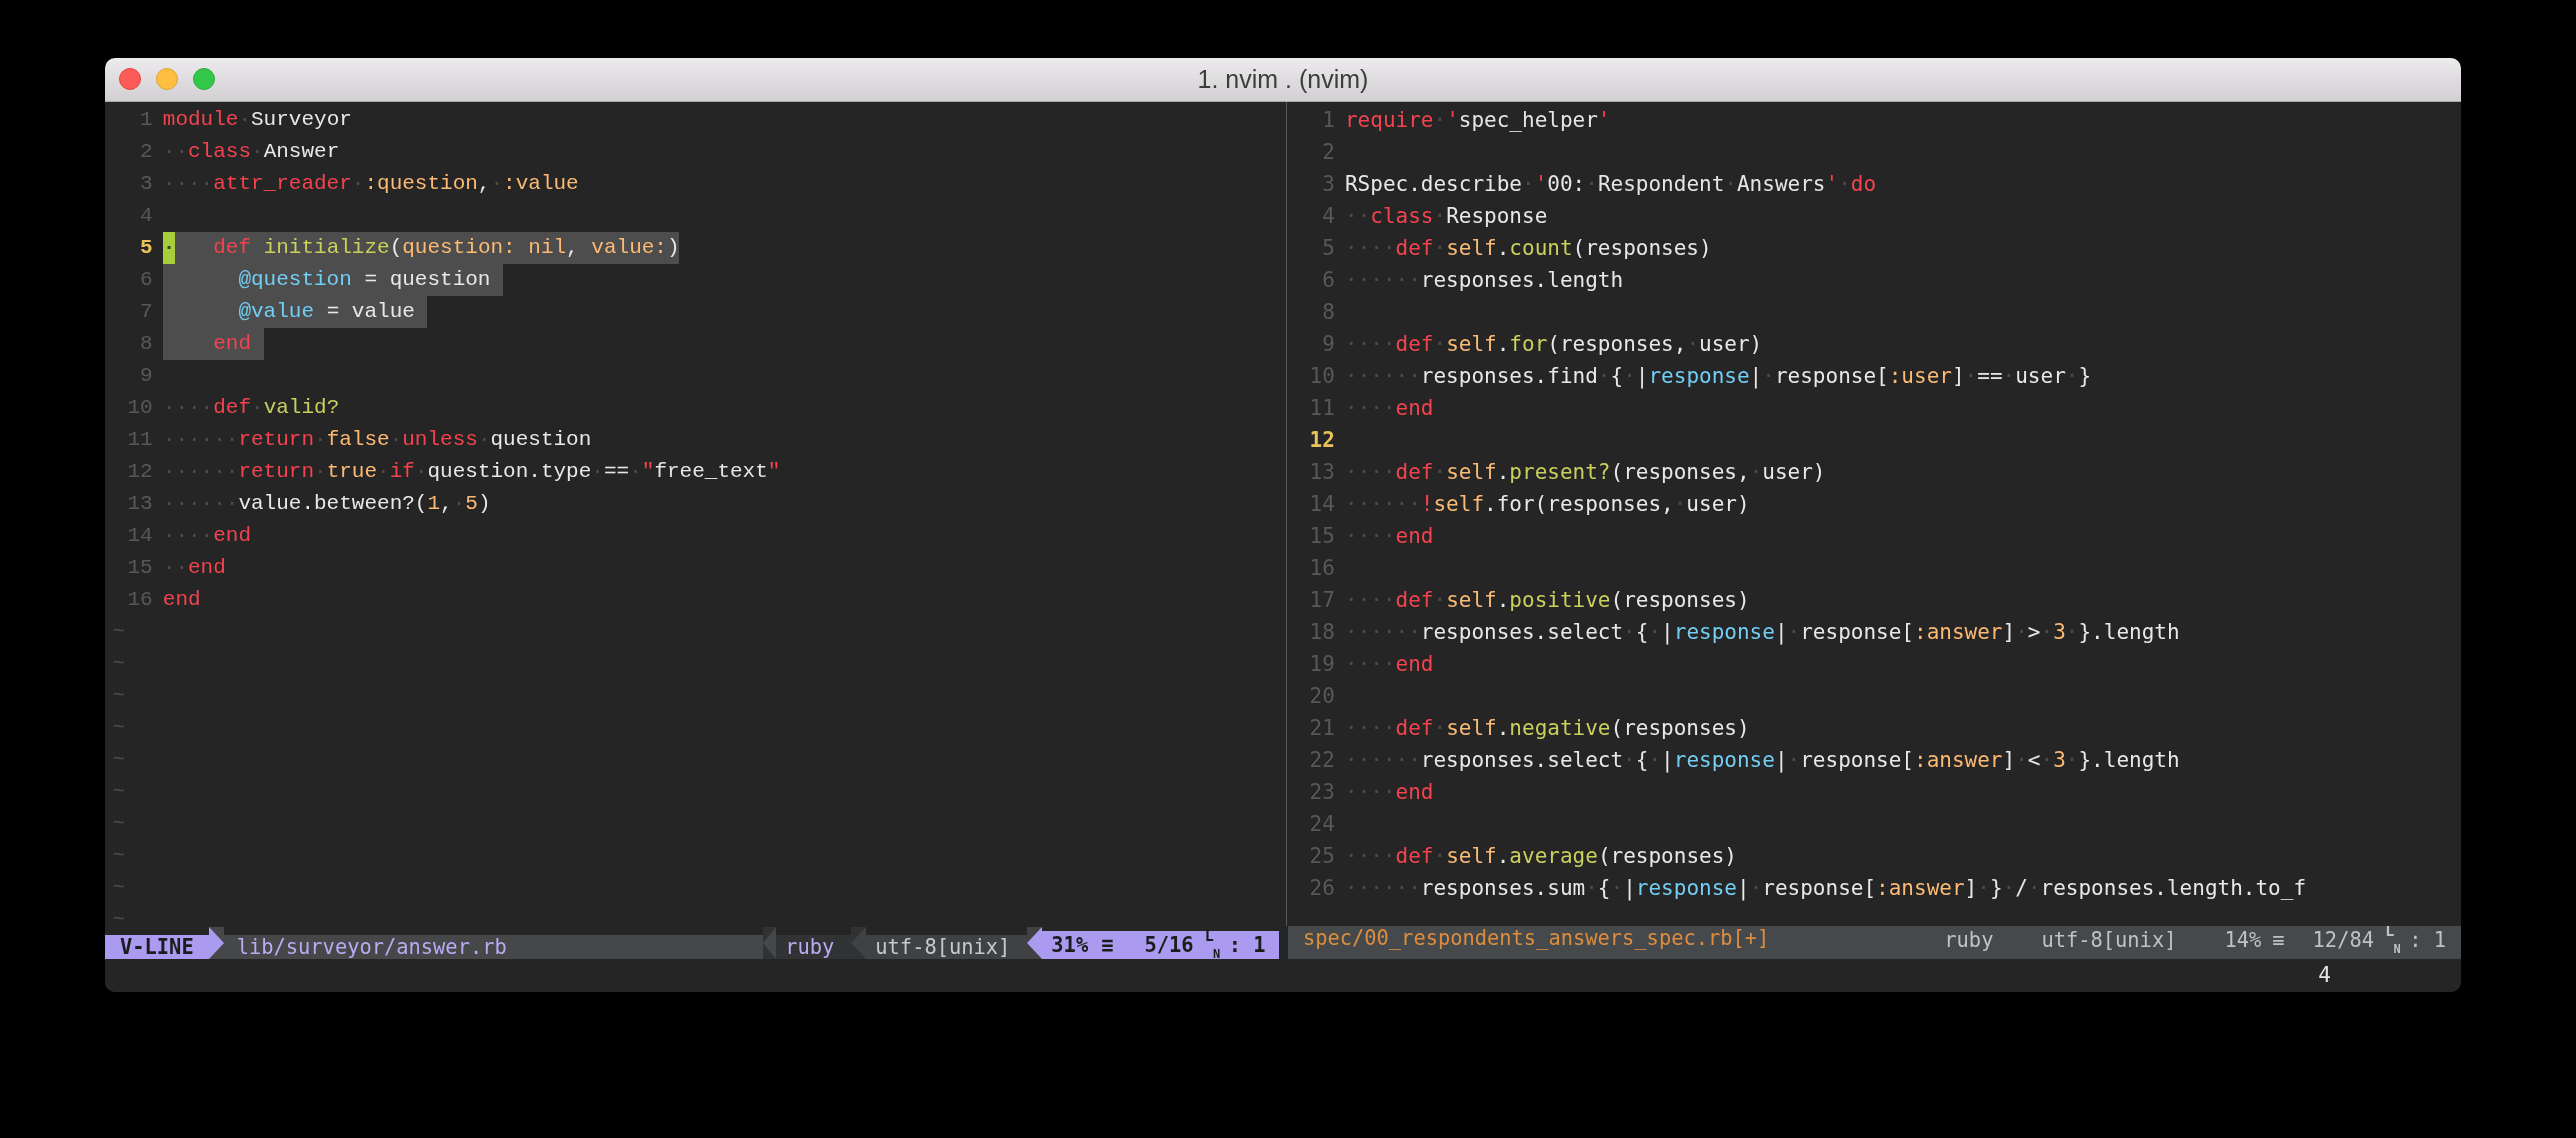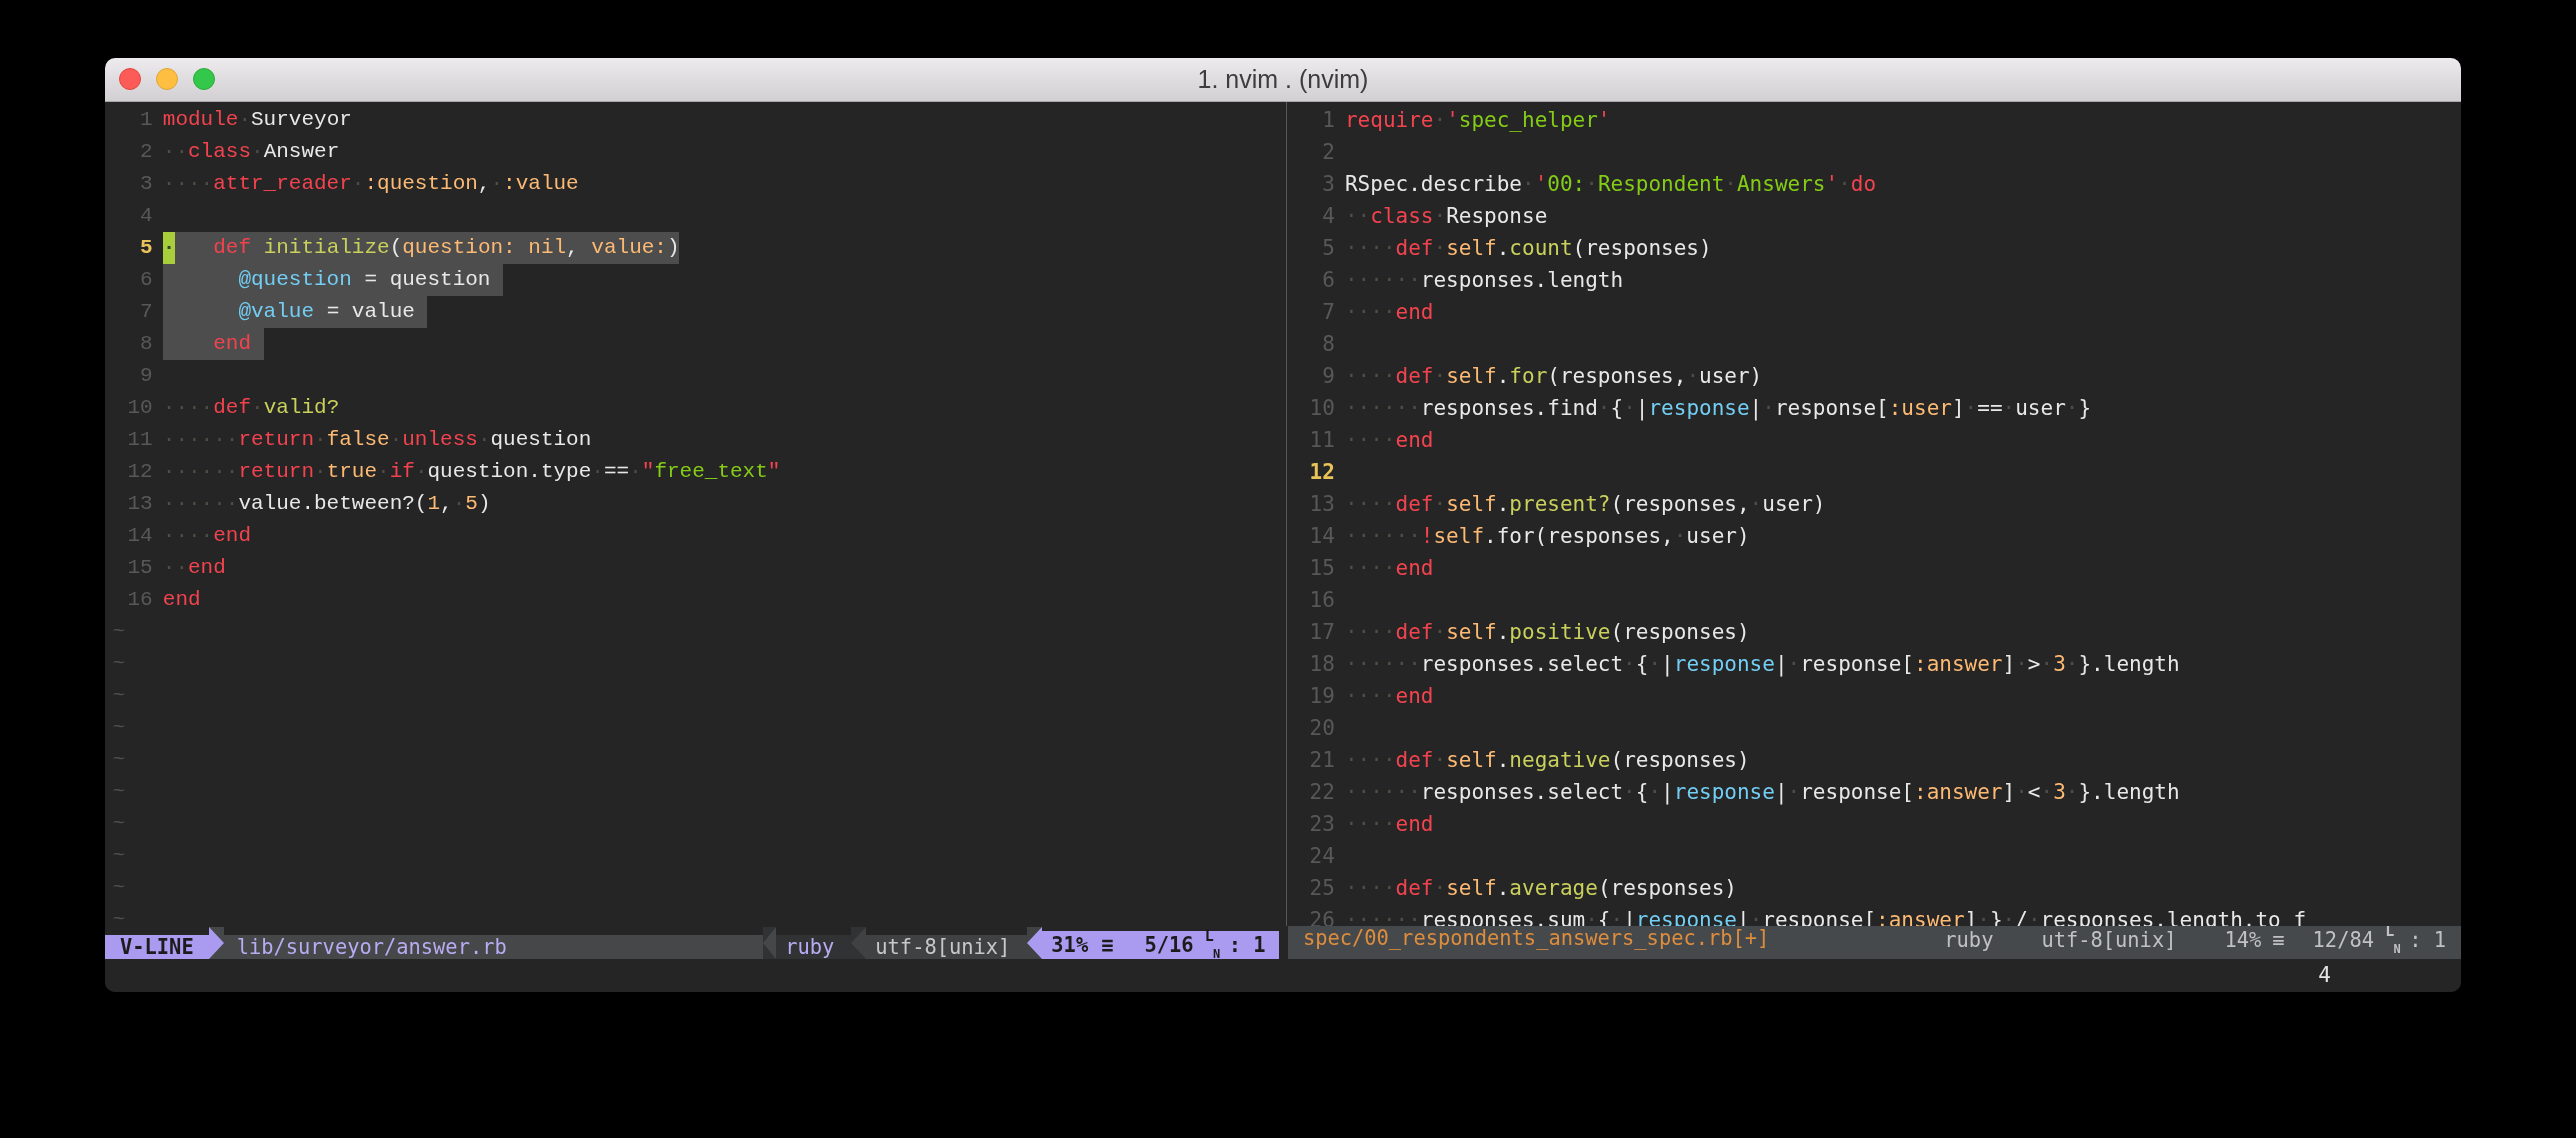--- a/index.html
+++ b/index.html
@@ -34,21 +34,21 @@
   .lnum.cur{color:#e9c25a;font-weight:bold;}
   .codewrap{display:inline-block;position:relative;vertical-align:top;height:100%;}
   .codewrap .selbg{position:absolute;left:0;top:0;bottom:0;background:#4d4d4d;z-index:0;}
   .codewrap .cursorblock{position:absolute;left:0;top:0;bottom:0;width:1ch;background:#a9ce3c;z-index:1;}
   .codewrap span.tok{position:relative;z-index:2;}
   .tilde{color:#4f4f4f;font-size:21px;}
   .c-k{color:#f2434f;}
   .c-m{color:#c9d05c;}
   .c-p{color:#fdba74;}
   .c-c{color:#73cef4;}
-  .c-s{color:#84cc16;}
+  .c-s{color:#e5e5e5;}
   .c-n{color:#e8e8e8;}
   .c-w{color:#4f4b45;}
   .c-wc{color:#37402a;font-weight:bold;}
   
   .statusrow{display:flex;height:33px;}
   .statusline{height:33px;display:flex;align-items:flex-end;font-size:20.4px;overflow:hidden;}
   .statusline.sl-left{width:1181px;margin-right:1.9px;}
   .statusline.sl-right{flex:1;background:#46494b;align-items:flex-start;padding:0 15px;color:#bfc1c3;}
   .seg{display:flex;align-items:center;}
   .seg.mode{background:#ab9bf0;color:#1c1c1c;font-weight:bold;padding:0 15px;}
@@ -117,21 +117,20 @@
         <div class="row"><span class="tilde">~</span></div>
         <div class="row"><span class="tilde">~</span></div>
       </div>
     <div class="pane right" id="pane-right">
         <div class="row"><span class="lnum">1</span><span class="codewrap"><span class="tok c-k">require</span><span class="tok c-w">·</span><span class="tok c-k">'</span><span class="tok c-s">spec_helper</span><span class="tok c-k">'</span></span></div>
         <div class="row"><span class="lnum">2</span><span class="codewrap"></span></div>
         <div class="row"><span class="lnum">3</span><span class="codewrap"><span class="tok c-n">RSpec.describe</span><span class="tok c-w">·</span><span class="tok c-k">'</span><span class="tok c-s">00:</span><span class="tok c-w">·</span><span class="tok c-s">Respondent</span><span class="tok c-w">·</span><span class="tok c-s">Answers</span><span class="tok c-k">'</span><span class="tok c-w">·</span><span class="tok c-k">do</span></span></div>
         <div class="row"><span class="lnum">4</span><span class="codewrap"><span class="tok c-w">··</span><span class="tok c-k">class</span><span class="tok c-w">·</span><span class="tok c-n">Response</span></span></div>
         <div class="row"><span class="lnum">5</span><span class="codewrap"><span class="tok c-w">····</span><span class="tok c-k">def</span><span class="tok c-w">·</span><span class="tok c-p">self</span><span class="tok c-n">.</span><span class="tok c-m">count</span><span class="tok c-n">(responses)</span></span></div>
         <div class="row"><span class="lnum">6</span><span class="codewrap"><span class="tok c-w">······</span><span class="tok c-n">responses.length</span></span></div>
-        <div class="row"><span class="lnum">7</span><span class="codewrap"><span class="tok c-w">····</span><span class="tok c-k">end</span></span></div>
         <div class="row"><span class="lnum">8</span><span class="codewrap"></span></div>
         <div class="row"><span class="lnum">9</span><span class="codewrap"><span class="tok c-w">····</span><span class="tok c-k">def</span><span class="tok c-w">·</span><span class="tok c-p">self</span><span class="tok c-n">.</span><span class="tok c-m">for</span><span class="tok c-n">(responses,</span><span class="tok c-w">·</span><span class="tok c-n">user)</span></span></div>
         <div class="row"><span class="lnum">10</span><span class="codewrap"><span class="tok c-w">······</span><span class="tok c-n">responses.find</span><span class="tok c-w">·</span><span class="tok c-n">{</span><span class="tok c-w">·</span><span class="tok c-n">|</span><span class="tok c-c">response</span><span class="tok c-n">|</span><span class="tok c-w">·</span><span class="tok c-n">response[</span><span class="tok c-p">:user</span><span class="tok c-n">]</span><span class="tok c-w">·</span><span class="tok c-n">==</span><span class="tok c-w">·</span><span class="tok c-n">user</span><span class="tok c-w">·</span><span class="tok c-n">}</span></span></div>
         <div class="row"><span class="lnum">11</span><span class="codewrap"><span class="tok c-w">····</span><span class="tok c-k">end</span></span></div>
         <div class="row"><span class="lnum cur">12</span><span class="codewrap"></span></div>
         <div class="row"><span class="lnum">13</span><span class="codewrap"><span class="tok c-w">····</span><span class="tok c-k">def</span><span class="tok c-w">·</span><span class="tok c-p">self</span><span class="tok c-n">.</span><span class="tok c-m">present?</span><span class="tok c-n">(responses,</span><span class="tok c-w">·</span><span class="tok c-n">user)</span></span></div>
         <div class="row"><span class="lnum">14</span><span class="codewrap"><span class="tok c-w">······</span><span class="tok c-k">!</span><span class="tok c-p">self</span><span class="tok c-n">.for(responses,</span><span class="tok c-w">·</span><span class="tok c-n">user)</span></span></div>
         <div class="row"><span class="lnum">15</span><span class="codewrap"><span class="tok c-w">····</span><span class="tok c-k">end</span></span></div>
         <div class="row"><span class="lnum">16</span><span class="codewrap"></span></div>
         <div class="row"><span class="lnum">17</span><span class="codewrap"><span class="tok c-w">····</span><span class="tok c-k">def</span><span class="tok c-w">·</span><span class="tok c-p">self</span><span class="tok c-n">.</span><span class="tok c-m">positive</span><span class="tok c-n">(responses)</span></span></div>

